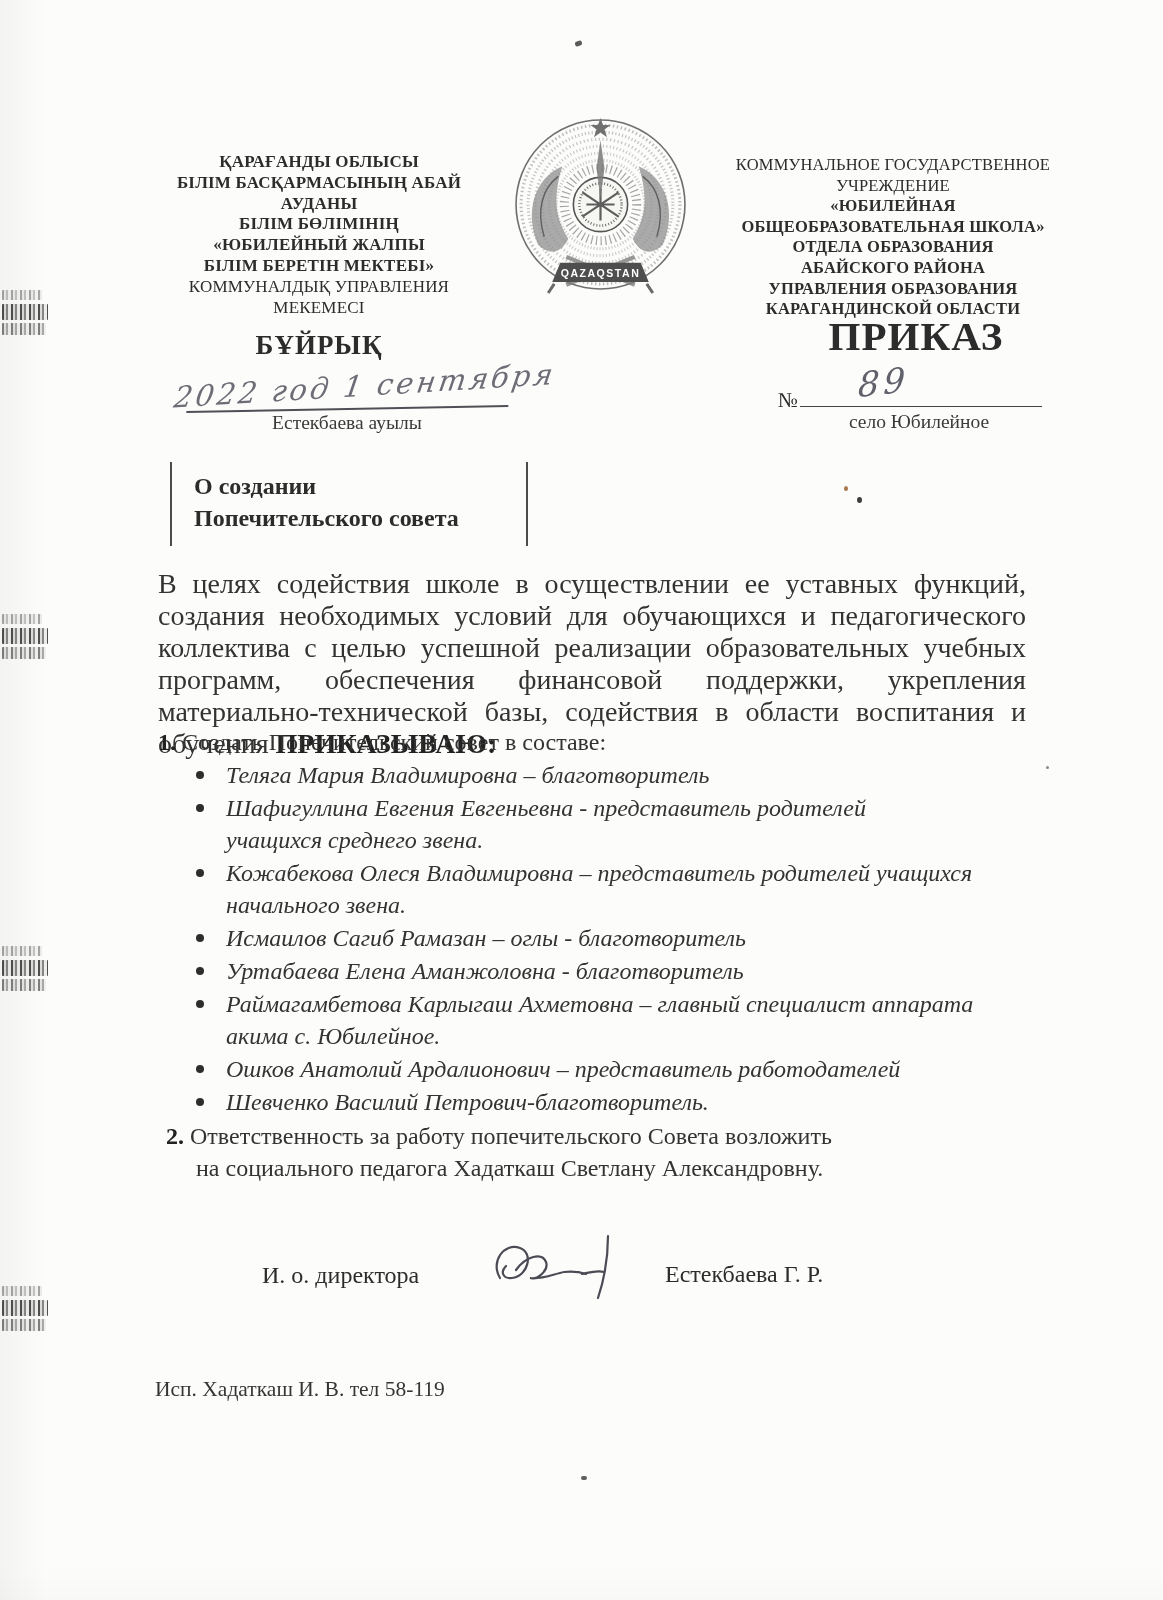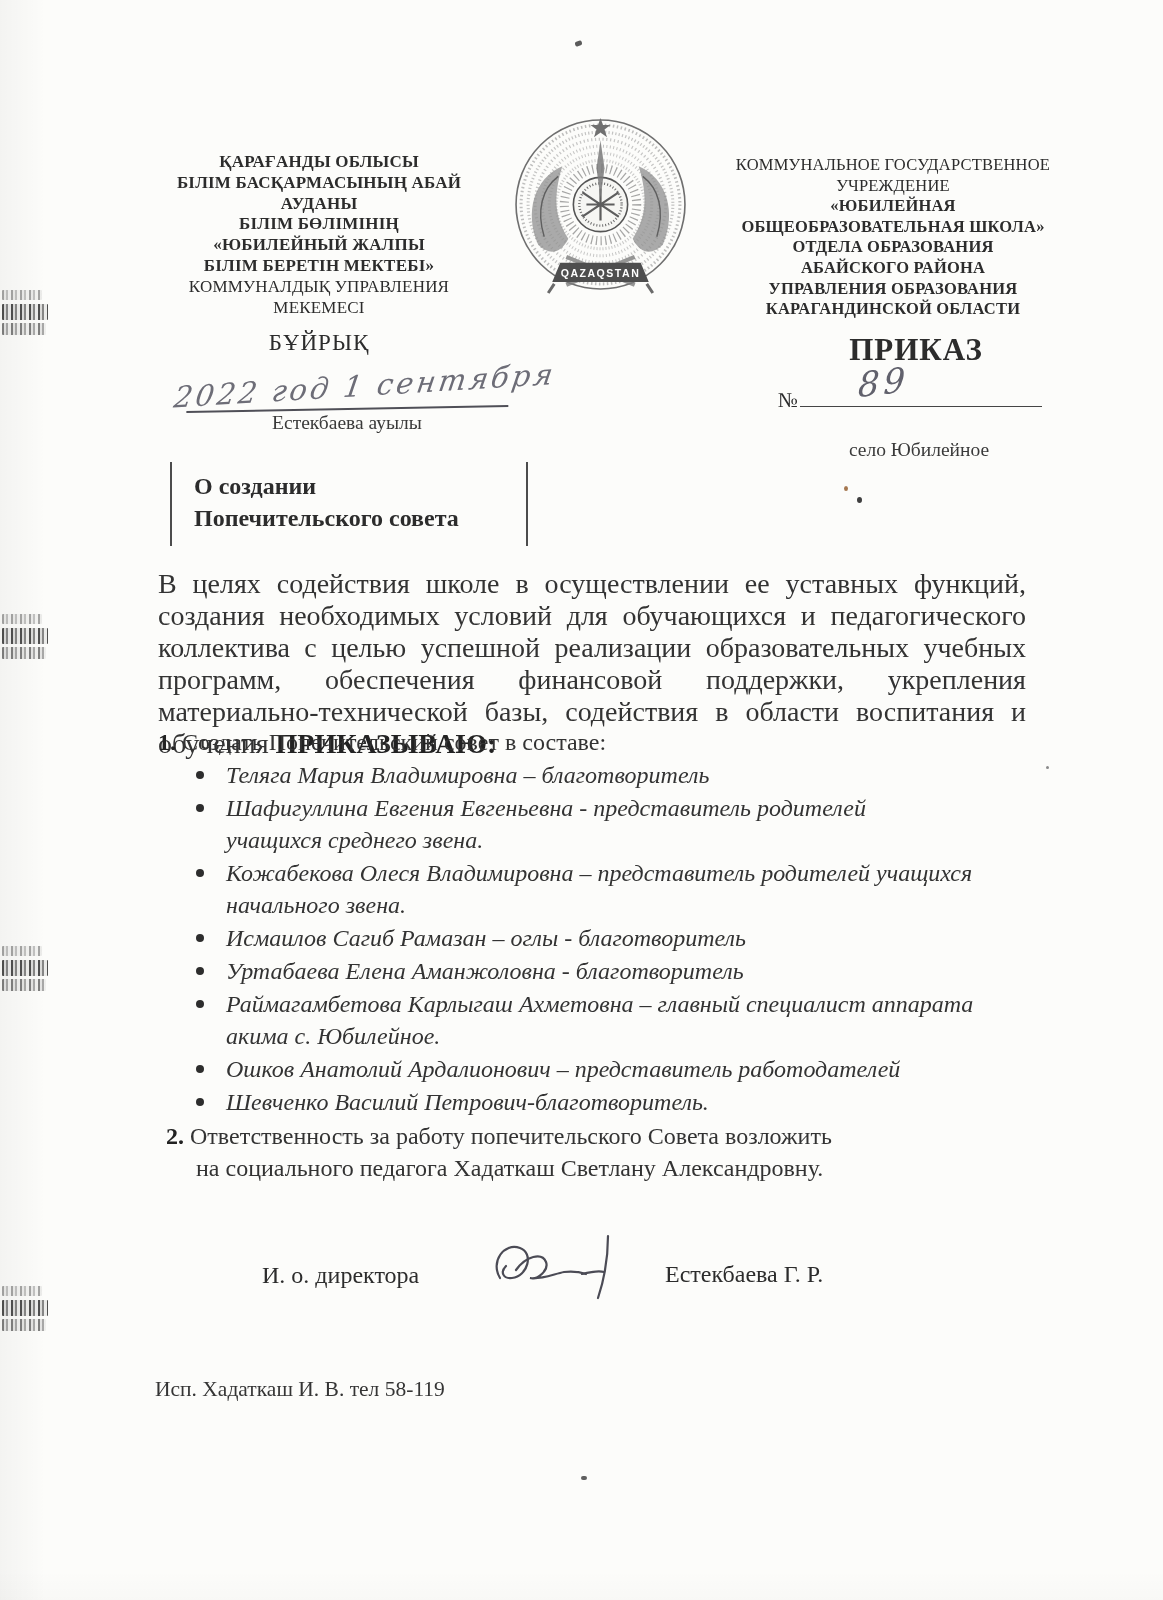--- a/index.html
+++ b/index.html
@@ -20,33 +20,33 @@
 
   
   .hdr-left{left:163px;top:152px;width:312px;font-size:17px;line-height:20.8px;letter-spacing:.2px;}
   .hdr-right{left:712px;top:155px;width:362px;font-size:16.5px;line-height:20.6px;letter-spacing:.2px;}
   .hdr-left span,.hdr-right span{display:block;}
 
   
   .emblem{left:508px;top:112px;width:185px;height:185px;}
 
   
-  .title-kk{left:168px;top:330px;width:302px;font-size:23px;font-weight:normal;letter-spacing:1px;}
-  .title-ru{left:786px;top:332px;width:260px;font-size:31px;font-weight:bold;letter-spacing:1px;}
+  .title-kk{left:168px;top:330px;width:302px;font-size:27px;font-weight:bold;letter-spacing:1px;}
+  .title-ru{left:786px;top:312px;width:260px;font-size:41px;font-weight:bold;letter-spacing:1px;}
 
   
   .hw{font-style:italic;color:#61616c;font-family:"DejaVu Serif",serif;}
   .hw-date{left:174px;top:370px;width:340px;font-size:29px;letter-spacing:3px;
            transform:rotate(-3.5deg) skewX(-12deg);opacity:.92;white-space:nowrap;}
   .date-line{left:186px;top:372px;width:322px;height:36px;border-bottom:2px solid #4f4f57;transform:rotate(-1.1deg);}
   .place-kk{left:186px;top:412px;width:322px;font-size:19.5px;color:#3a3a3a;}
   .num-label{left:778px;top:388px;font-size:21px;}
   .num-line{left:800px;top:372px;width:242px;height:34px;border-bottom:1.8px solid #454545;}
   .hw-num{left:858px;top:362px;font-size:34px;letter-spacing:4px;transform:rotate(-7deg) skewX(-10deg);}
-  .place-ru{left:798px;top:411px;width:242px;font-size:19.5px;color:#3a3a3a;margin-top:28px;}
+  .place-ru{left:798px;top:411px;width:242px;font-size:19.5px;color:#3a3a3a;}
 
   
   .subject{left:170px;top:462px;width:326px;
            border-left:2px solid #4c4c4c;border-right:2px solid #4c4c4c;
            padding:8px 6px 12px 22px;font-size:24px;font-weight:bold;line-height:32px;}
   .subject span{display:block;}
 
   
   .body-par{left:158px;top:568px;width:868px;font-size:28px;line-height:31.9px;text-align:justify;color:#333;}
   .body-par .b{color:#222;}

